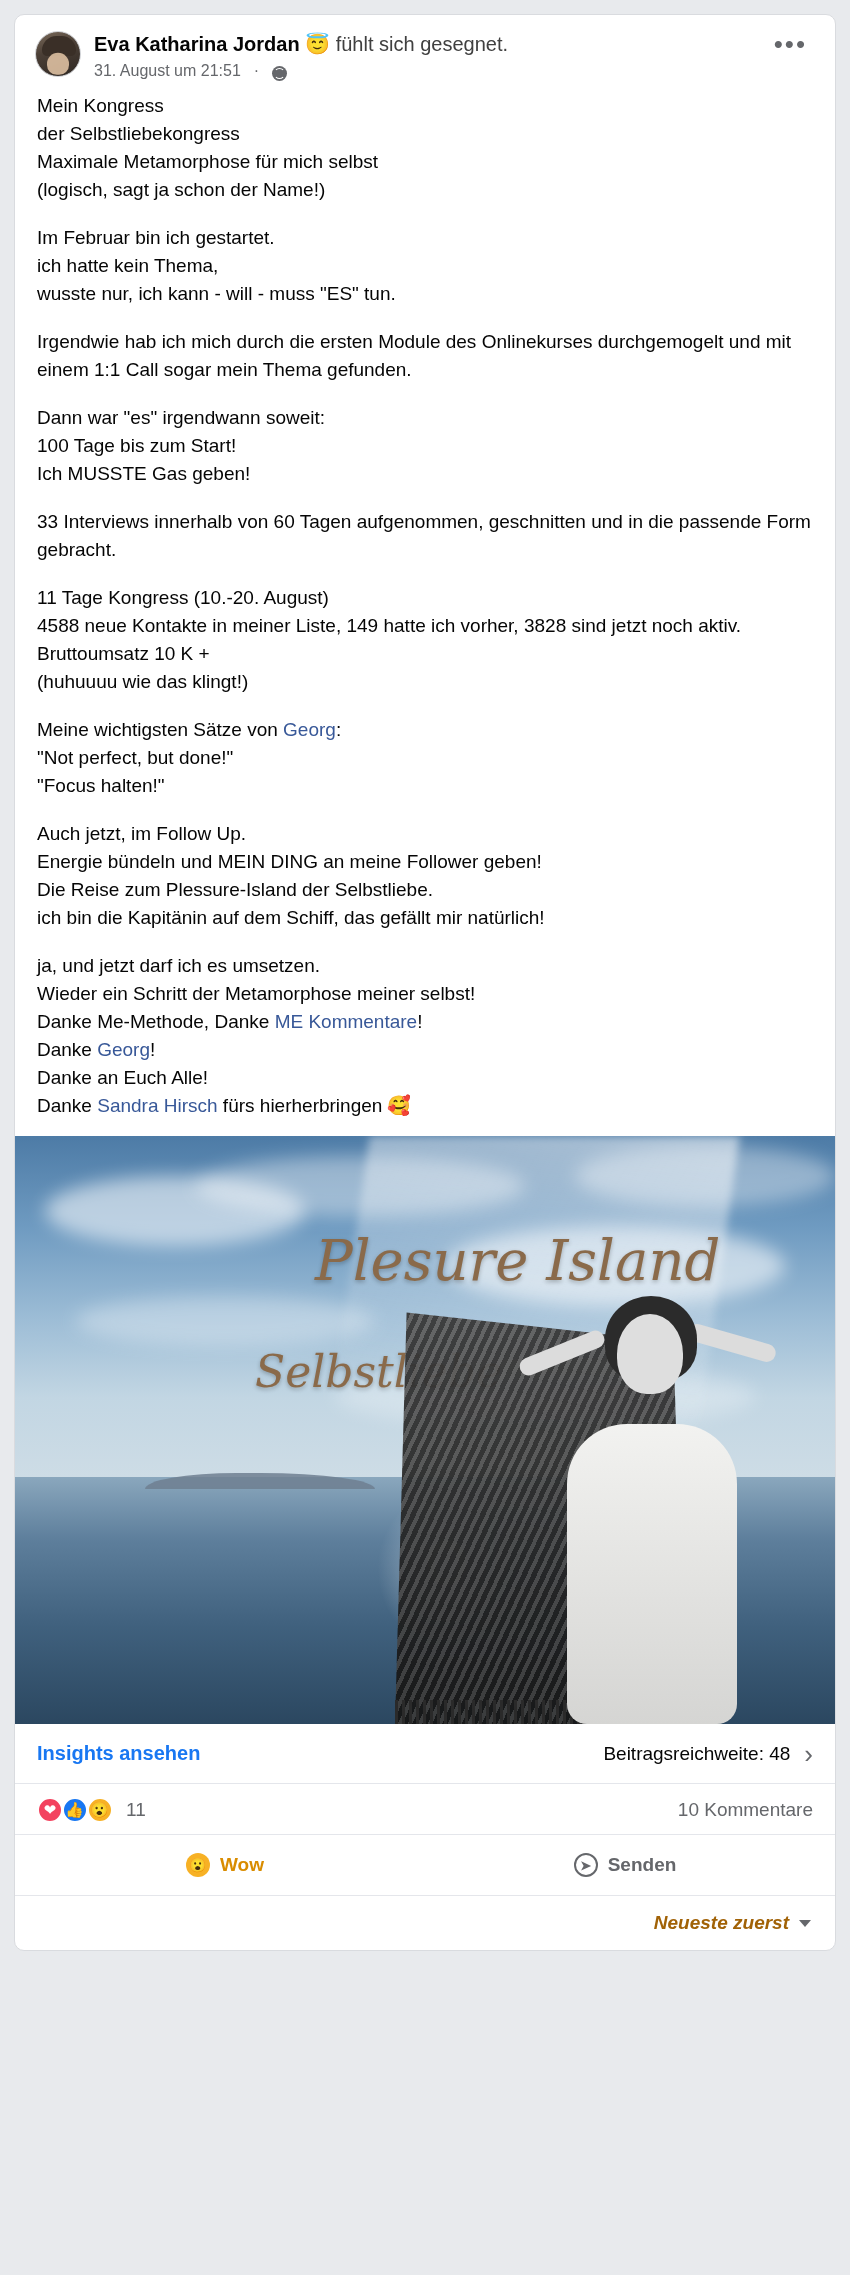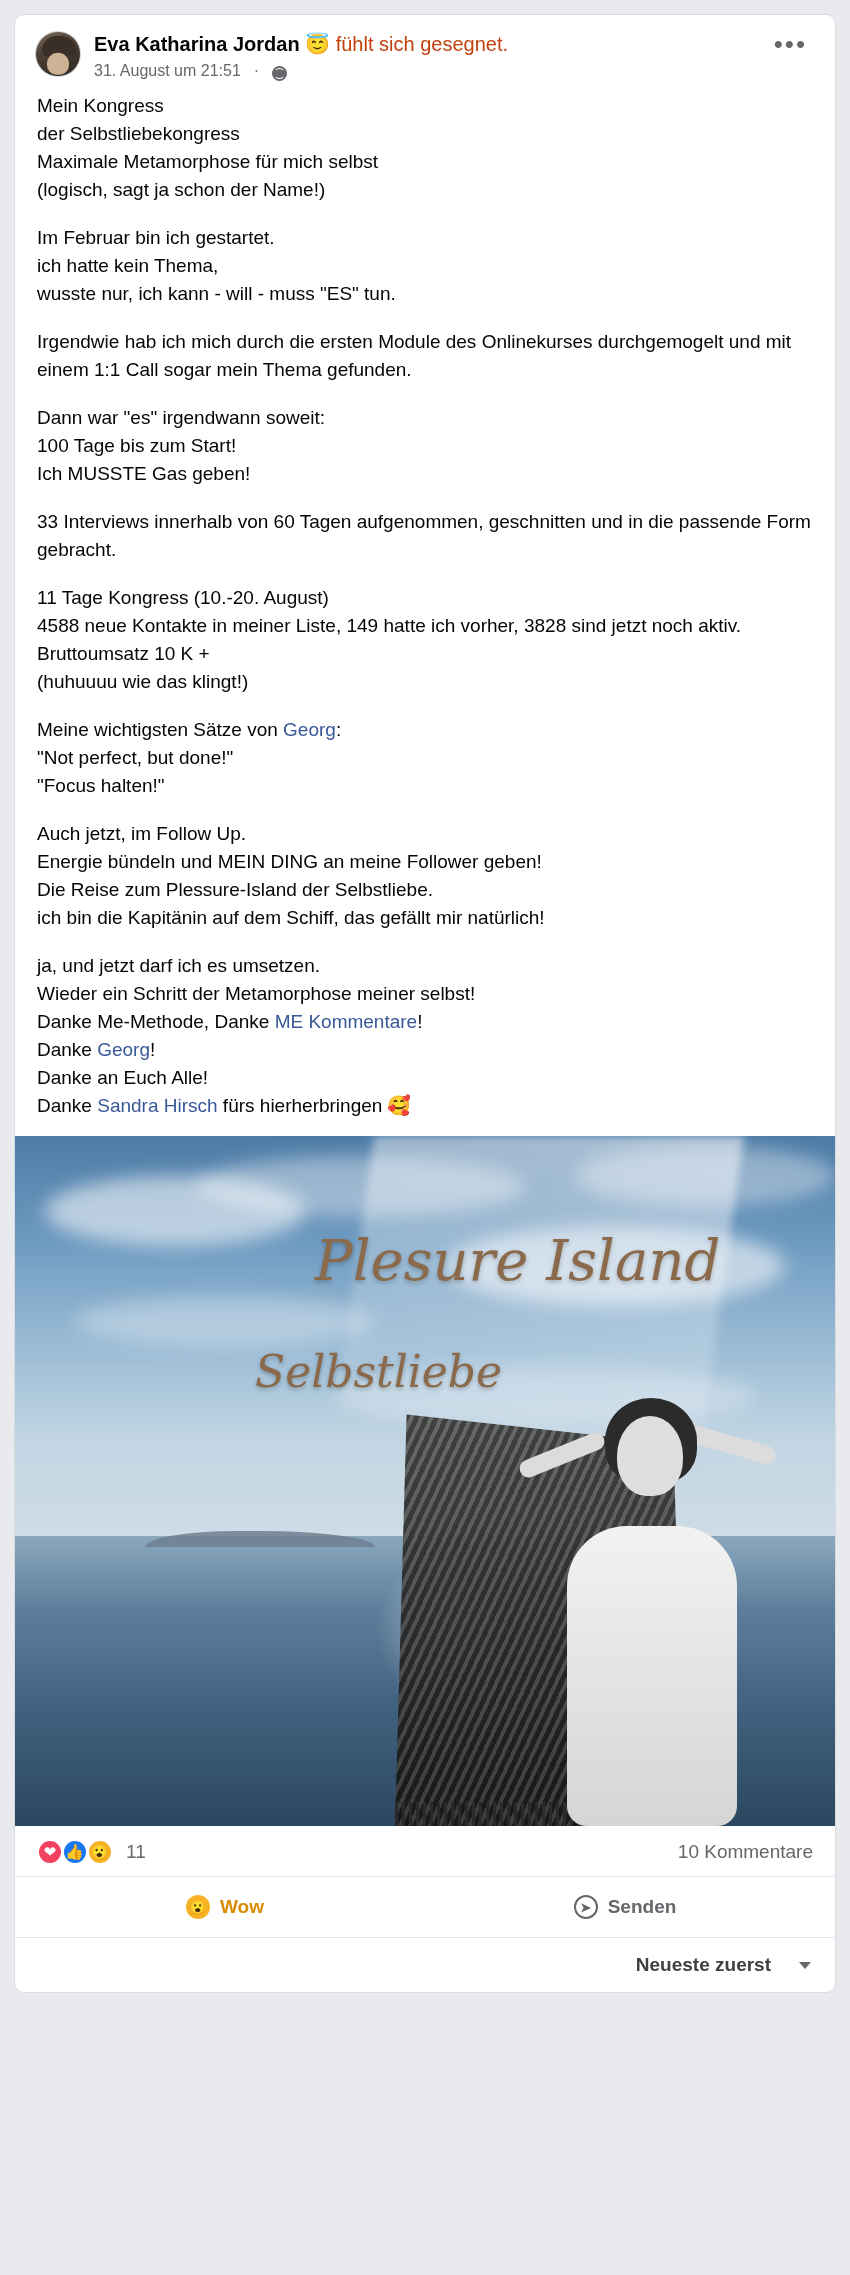--- a/index.html
+++ b/index.html
@@ -74,21 +74,21 @@
   .name-line {
     font-size: 20px;
     color: #050505;
     line-height: 24px;
   }
   .name-line .uname {
     font-weight: bold;
   }
   .name-line .feeling {
     font-weight: normal;
-    color: #c2410c;
+    color: #404040;
   }
   .meta-line {
     font-size: 16px;
     color: #65676b;
     margin-top: 6px;
     display: flex;
     align-items: center;
     gap: 13px;
   }
   .meta-dot { color: #65676b; }
@@ -130,21 +130,21 @@
     margin: 0 0 20px 0;
     white-space: pre-line;
   }
   .post-body p:last-child { margin-bottom: 6px; }
   .mention { color: #385898; }
 
   
   .post-image {
     position: relative;
     width: 822px;
-    height: 690px;
+    height: 588px;
     overflow: hidden;
     background: #6f93b5;
   }
   .sky {
     position: absolute; left: 0; top: 0; right: 0; height: 60%;
     background: linear-gradient(180deg,#4d7ba6 0%, #6f9bc1 26%, #9dbdd6 52%, #c2d6e3 74%, #cfdde6 100%);
   }
   .cloud {
     position: absolute;
     border-radius: 50%;
@@ -324,27 +324,28 @@
     width: 24px; height: 24px; border-radius: 50%;
     border: 2px solid #65676b; display:inline-flex; align-items:center; justify-content:center;
     font-size: 13px; color: #65676b;
   }
 
   
   .sort-row {
     display: flex;
     justify-content: flex-end;
     align-items: center;
-    gap: 28px;
+    gap: 10px;
     border-top: 1px solid #e4e6eb;
     padding: 16px 24px;
     font-size: 19px;
-    color: #404040;
+    color: #a16207;
     font-weight: bold;
     cursor: pointer;
+    font-style: italic;
   }
   .caret {
     width: 0; height: 0;
     border-left: 6px solid transparent;
     border-right: 6px solid transparent;
     border-top: 7px solid #65676b;
   }
 </style>
 </head>
 <body>
@@ -422,20 +423,27 @@
       <div class="shawl-fringe"></div>
       <div class="woman">
         <div class="dress"></div>
         <div class="arm-l"></div>
         <div class="arm-r"></div>
         <div class="hair"></div>
         <div class="head"></div>
       </div>
     </div>
 
+    <div class="insights-row">
+      <div class="insights-link">Insights ansehen</div>
+      <div class="reach-wrap">
+        <span>Beitragsreichweite: 48</span>
+        <span class="chev">›</span>
+      </div>
+    </div>
 
     <div class="reactions-row">
       <div class="reactions-left">
         <span class="rx rx-love">❤</span>
         <span class="rx rx-like">👍</span>
         <span class="rx rx-wow">😮</span>
         <span class="rx-count">11</span>
       </div>
       <div class="comments-count">10 Kommentare</div>
     </div>

